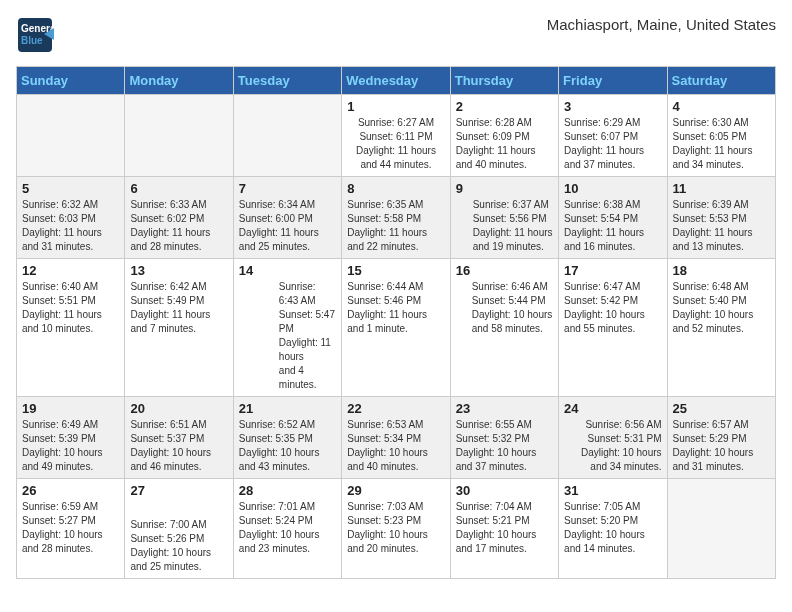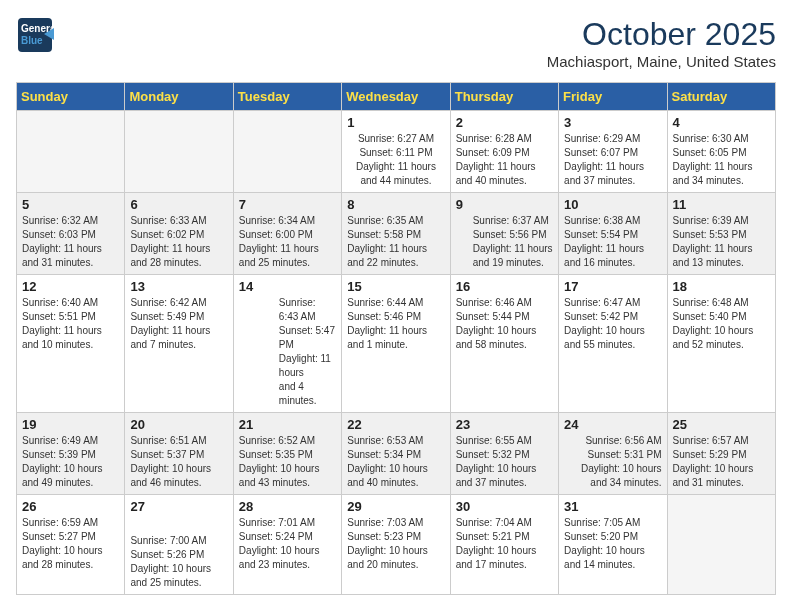--- a/index.html
+++ b/index.html
@@ -38,21 +38,21 @@
       font-size: 15px;
       color: #333;
     }
     .calendar {
       width: 100%;
       border-collapse: collapse;
       border: 1px solid #ccc;
     }
     .calendar th {
       background: #2a5fa5;
-      color: #fde047;
+      color: #7dd3fc;
       font-size: 13px;
       padding: 6px 4px;
       text-align: left;
       border: 1px solid #ccc;
       font-weight: bold;
     }
     .calendar td {
       vertical-align: top;
       border: 1px solid #ccc;
       padding: 4px 5px;
@@ -88,21 +88,20 @@
     <div class="logo-row">
       <svg width="38" height="38" viewBox="0 0 38 38">
         <rect x="2" y="2" width="34" height="34" rx="4" fill="#1a3a5c"></rect>
         <text x="5" y="16" font-size="10" fill="white" font-family="Arial" font-weight="bold">General</text>
         <polygon points="28,18 38,12 38,24" fill="#4a9ad4"></polygon>
         <text x="5" y="28" font-size="10" fill="#4a9ad4" font-family="Arial" font-weight="bold">Blue</text>
       </svg>
     </div>
   </div>
   <div class="title-block">
-    <div class="month-title">October 2025</div>
     <div class="location-title">Machiasport, Maine, United States</div>
   </div>
 </div>
 
 <table class="calendar">
   <thead>
     <tr>
     <th>Sunday</th>
         <th>Monday</th>
         <th>Tuesday</th>
@@ -221,21 +220,21 @@
         </td>
         <td>
           <div class="day-number">15</div>
           <div class="day-info" style="white-space: pre-line;">Sunrise: 6:44 AM
 Sunset: 5:46 PM
 Daylight: 11 hours
 and 1 minute.</div>
         </td>
         <td>
           <div class="day-number">16</div>
-          <div class="day-info" style="white-space: pre-line;">Sunrise: 6:46 AM
+          <div class="day-info" style="white-space: pre-line; margin-left: 16px;">Sunrise: 6:46 AM
 Sunset: 5:44 PM
 Daylight: 10 hours
 and 58 minutes.</div>
         </td>
         <td>
           <div class="day-number">17</div>
           <div class="day-info" style="white-space: pre-line;">Sunrise: 6:47 AM
 Sunset: 5:42 PM
 Daylight: 10 hours
 and 55 minutes.</div>

